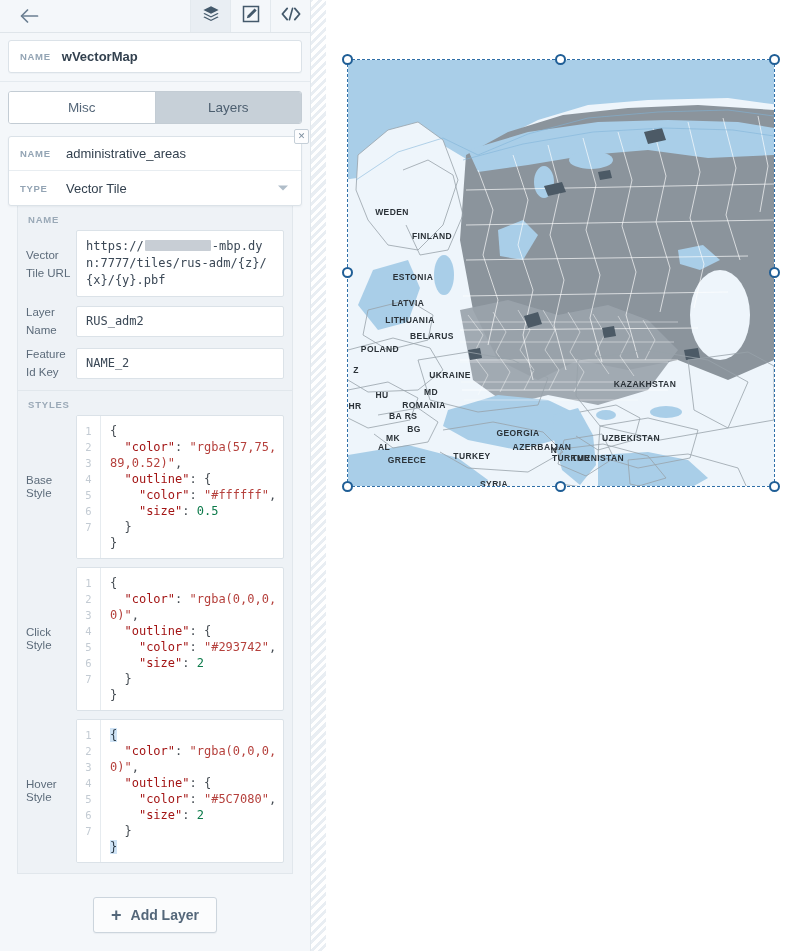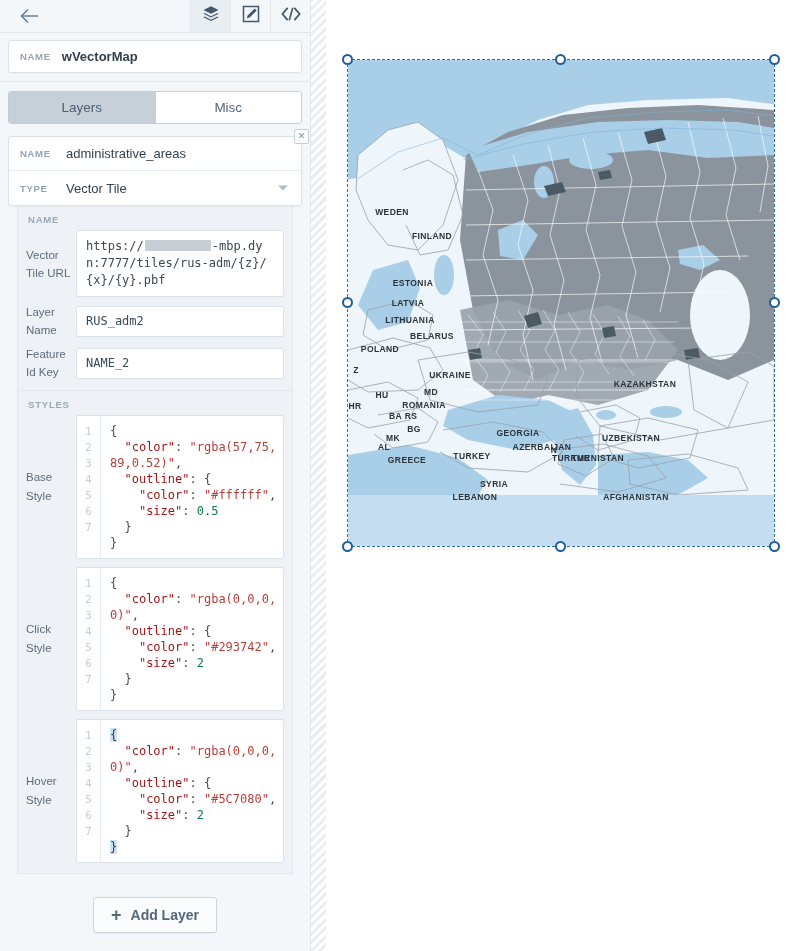--- a/index.html
+++ b/index.html
@@ -153,21 +153,21 @@
     margin: 0 9px 0 9px;
     background: #eef2f6;
     border: 1px solid #e1e7ec;
     border-top: none;
     padding: 6px 8px 10px 8px;
   }
   .srow { display: flex; align-items: center; margin-bottom: 8px; }
   .srow:last-child { margin-bottom: 0; }
   .slabel {
     flex: 0 0 50px; width: 50px;
-    font-size: 11.5px; color: #5c6b7a; line-height: 19px; padding-right: 4px;
+    font-size: 11.5px; color: #5c6b7a; line-height: 13px; padding-right: 4px;
   }
   .editor {
     flex: 1; background: #ffffff;
     border: 1px solid #dbe2e8; border-radius: 2px;
     display: flex; overflow: hidden;
   }
   .gutter {
     background: #ffffff; border-right: 1px solid #e6ebef;
     padding: 7px 0 7px 0; width: 24px; flex: 0 0 24px;
     text-align: center;
@@ -211,21 +211,21 @@
   .dashline {
     position: absolute; left: 326px; top: 0; bottom: 0;
     width: 0; border-left: 1px dashed #b9c4ce;
   }
 
   
   .canvas { flex: 1; position: relative; background: #ffffff; }
 
   .map-wrap {
     position: absolute; left: 22px; top: 60px;
-    width: 426px; height: 486px;
+    width: 426px; height: 426px;
   }
   .map {
     position: absolute; inset: 0;
     overflow: hidden;
     background: #c5ddf0;
   }
   .sel-box {
     position: absolute; left: -1px; top: -1px; right: -1px; bottom: -1px;
     border: 1px dashed #2f6fa8; pointer-events: none;
   }
@@ -299,22 +299,22 @@
     </div>
 
     <div class="namebar">
       <div class="name-field">
         <span class="name-label">NAME</span>
         <span class="name-value">wVectorMap</span>
       </div>
     </div>
 
     <div class="tabs">
+      <div class="tab">Misc</div>
       <div class="tab active">Layers</div>
-      <div class="tab">Misc</div>
     </div>
 
     <div class="panel-body">
 
       <div class="layer-card">
         <div class="close-btn">✕</div>
 
         <div class="row">
           <span class="rlabel">NAME</span>
           <span class="rvalue">administrative_areas</span>
@@ -544,21 +544,21 @@
           <g stroke="#7fb3d8" stroke-width="0.7" fill="none" opacity="0.8">
             <path d="M8 120 L50 92 L95 78 L130 95 L180 74 L240 58 L310 52 L380 50 L426 56"></path>
             <path d="M115 100 L175 84 L245 72 L315 68 L385 70 L426 76"></path>
           </g>
         </svg>
 
         
         <div id="labels-host">
             <div class="mlabel" style="left: 44px; top: 152px;">WEDEN</div>
             <div class="mlabel" style="left: 84px; top: 176px;">FINLAND</div>
-            <div class="mlabel" style="left: 65px; top: 223px; text-align: right;">ESTONIA</div>
+            <div class="mlabel" style="left: 65px; top: 217px; text-align: right;">ESTONIA</div>
             <div class="mlabel" style="left: 60px; top: 243px;">LATVIA</div>
             <div class="mlabel" style="left: 62px; top: 260px;">LITHUANIA</div>
             <div class="mlabel" style="left: 84px; top: 276px;">BELARUS</div>
             <div class="mlabel" style="left: 32px; top: 289px;">POLAND</div>
             <div class="mlabel" style="left: 8px; top: 310px;">Z</div>
             <div class="mlabel" style="left: 102px; top: 315px;">UKRAINE</div>
             <div class="mlabel" style="left: 34px; top: 335px;">HU</div>
             <div class="mlabel" style="left: 83px; top: 332px;">MD</div>
             <div class="mlabel" style="left: 68px; top: 345px; padding-left: 16px;">ROMANIA</div>
             <div class="mlabel" style="left: 7px; top: 346px;">HR</div>

